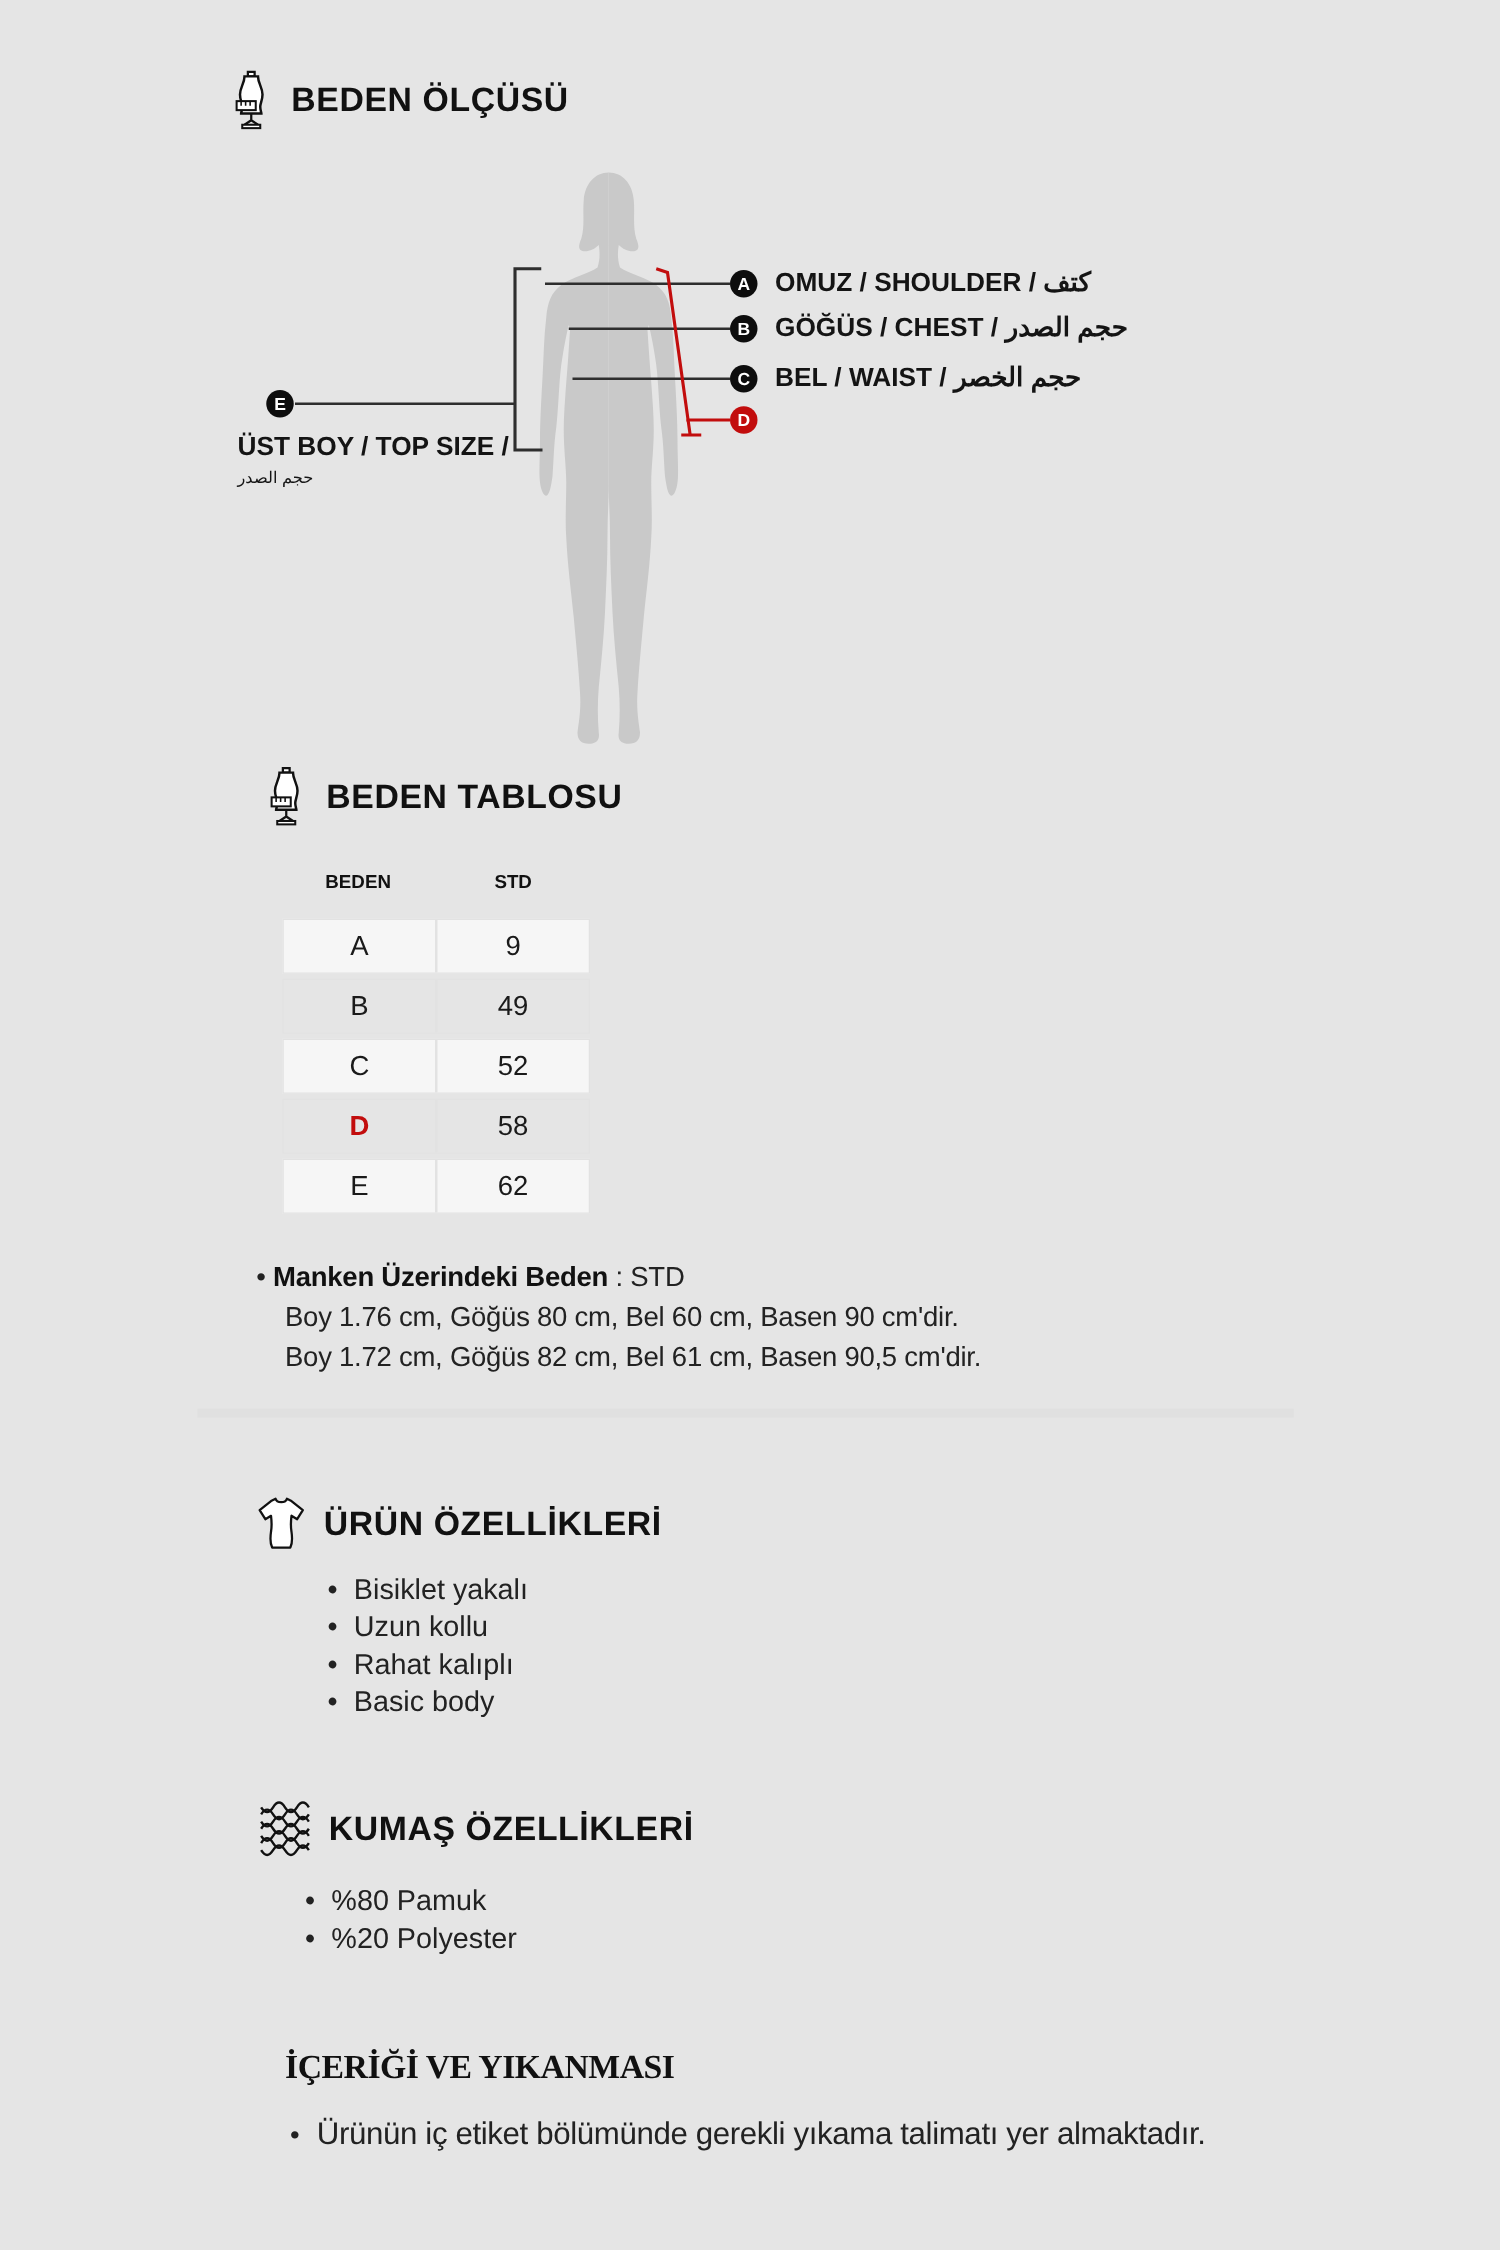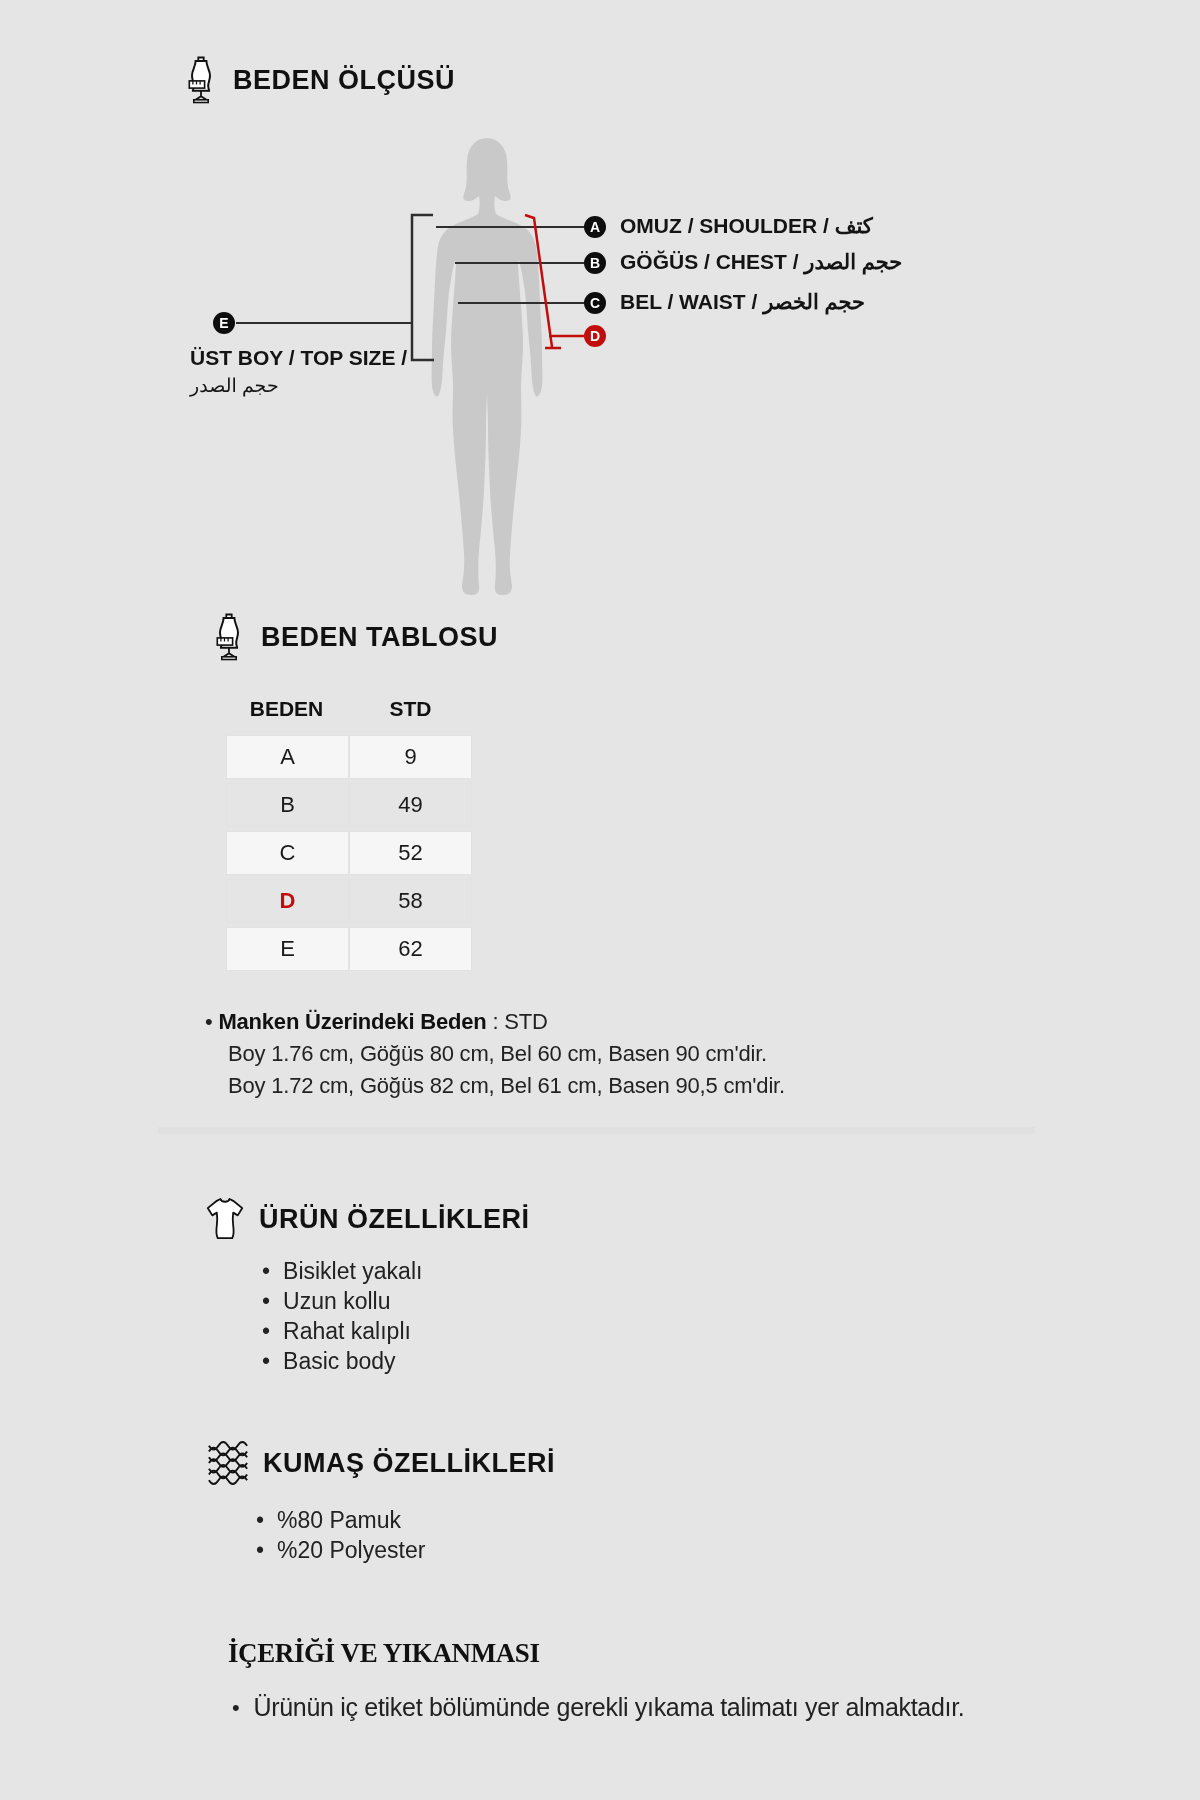--- a/index.html
+++ b/index.html
@@ -9,24 +9,24 @@
 
   
   .sec-head{position:absolute;display:flex;align-items:center;gap:14px;}
   .sec-head .ttl{font-size:27px;font-weight:700;letter-spacing:.5px;color:#111;white-space:nowrap;}
 
   
   .dot{position:absolute;width:22px;height:22px;border-radius:50%;background:#0d0d0d;color:#fff;
        display:flex;align-items:center;justify-content:center;font-size:14px;font-weight:700;}
   .dot.red{background:#c20d0d;}
   .dlabel{position:absolute;font-size:21px;font-weight:600;color:#141414;white-space:nowrap;}
-  .dlabel-ar{position:absolute;font-size:19px;color:#141414;white-space:nowrap;}
-
-  
-  .colhead{position:absolute;font-size:21px;font-weight:700;color:#111;text-align:center;}
+  .dlabel-ar{position:absolute;font-size:13px;color:#141414;white-space:nowrap;}
+
+  
+  .colhead{position:absolute;font-size:15px;font-weight:700;color:#111;text-align:center;}
   .sizetable{position:absolute;left:226px;top:735px;width:246px;}
   .strow{display:flex;height:44px;margin-bottom:4px;border:1px solid #e2e2e2;box-sizing:border-box;}
   .strow.alt{background:#f6f6f6;}
   .strow .c1{width:121px;display:flex;align-items:center;justify-content:center;
              font-size:22px;font-weight:500;border-right:2px solid #e2e2e2;}
   .strow .c2{flex:1;display:flex;align-items:center;justify-content:center;font-size:22px;font-weight:500;}
   .strow .c1.red{color:#c20d0d;font-weight:700;}
 
   
   .model-info{position:absolute;left:205px;top:1006px;font-size:22px;line-height:32px;
@@ -196,21 +196,21 @@
         <path d="M2,18 Q7,26 12,18 T22,18 T32,18 T42,18"></path>
         <path d="M2,24 Q7,16 12,24 T22,24 T32,24 T42,24"></path>
         <path d="M2,30 Q7,38 12,30 T22,30 T32,30 T42,30"></path>
         <path d="M2,36 Q7,28 12,36 T22,36 T32,36 T42,36"></path>
         <path d="M2,42 Q7,50 12,42 T22,42 T32,42 T42,42"></path>
       </svg>
     </span>
     <span class="ttl">KUMAŞ ÖZELLİKLERİ</span>
   </div>
 
-  <div class="feat-list" style="left:256px;top:1505px;">
+  <div class="feat-list" style="left:244px;top:1505px;">
     <div class="item">
       <span class="blt"></span>
       <span>%80  Pamuk</span>
     </div>
     <div class="item">
       <span class="blt"></span>
       <span>%20  Polyester</span>
     </div>
   </div>
 

